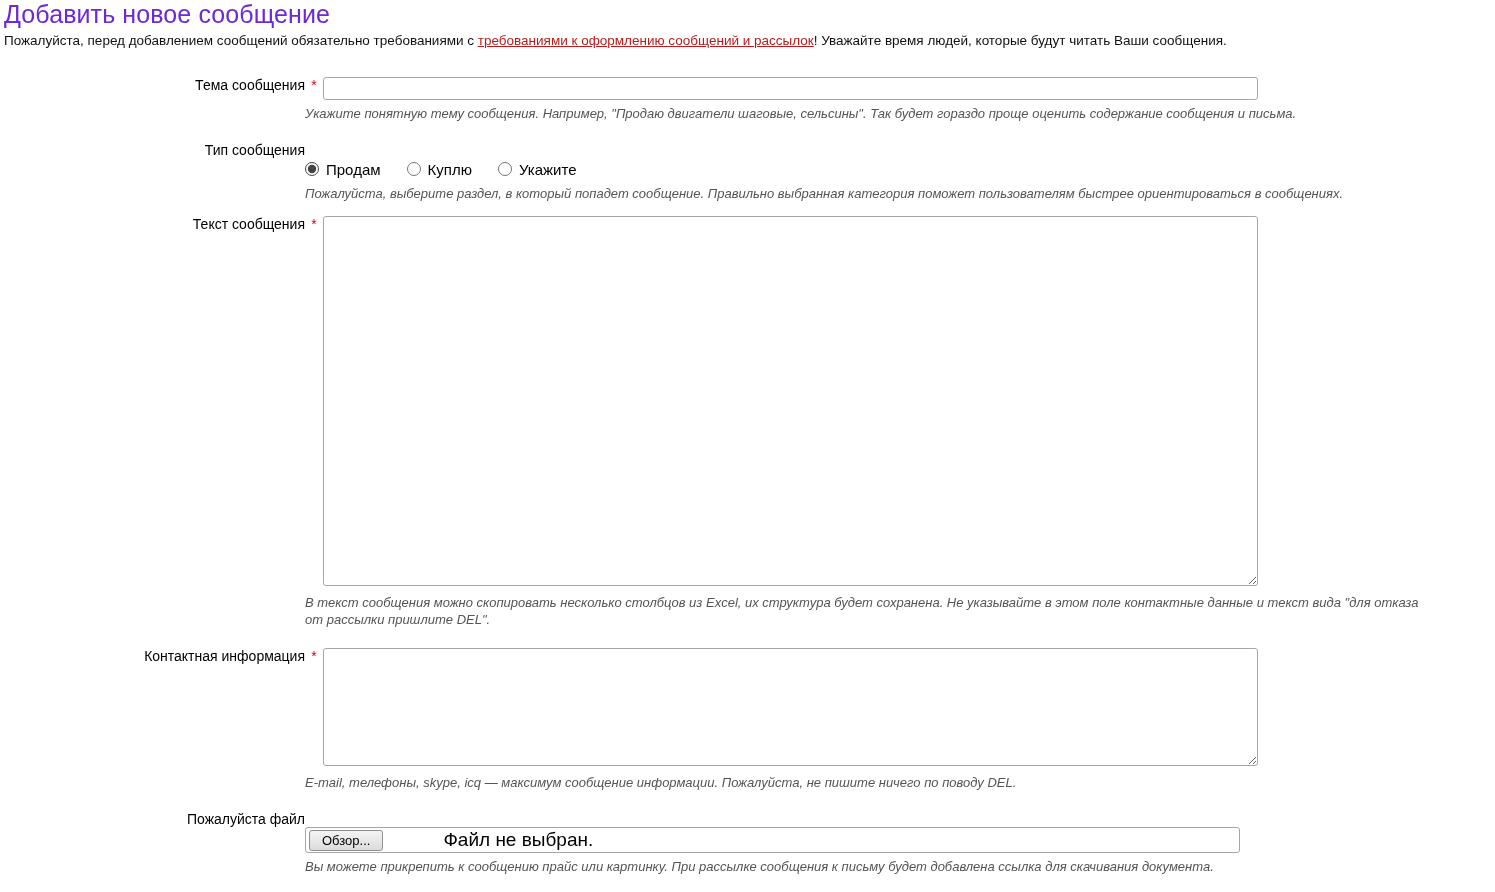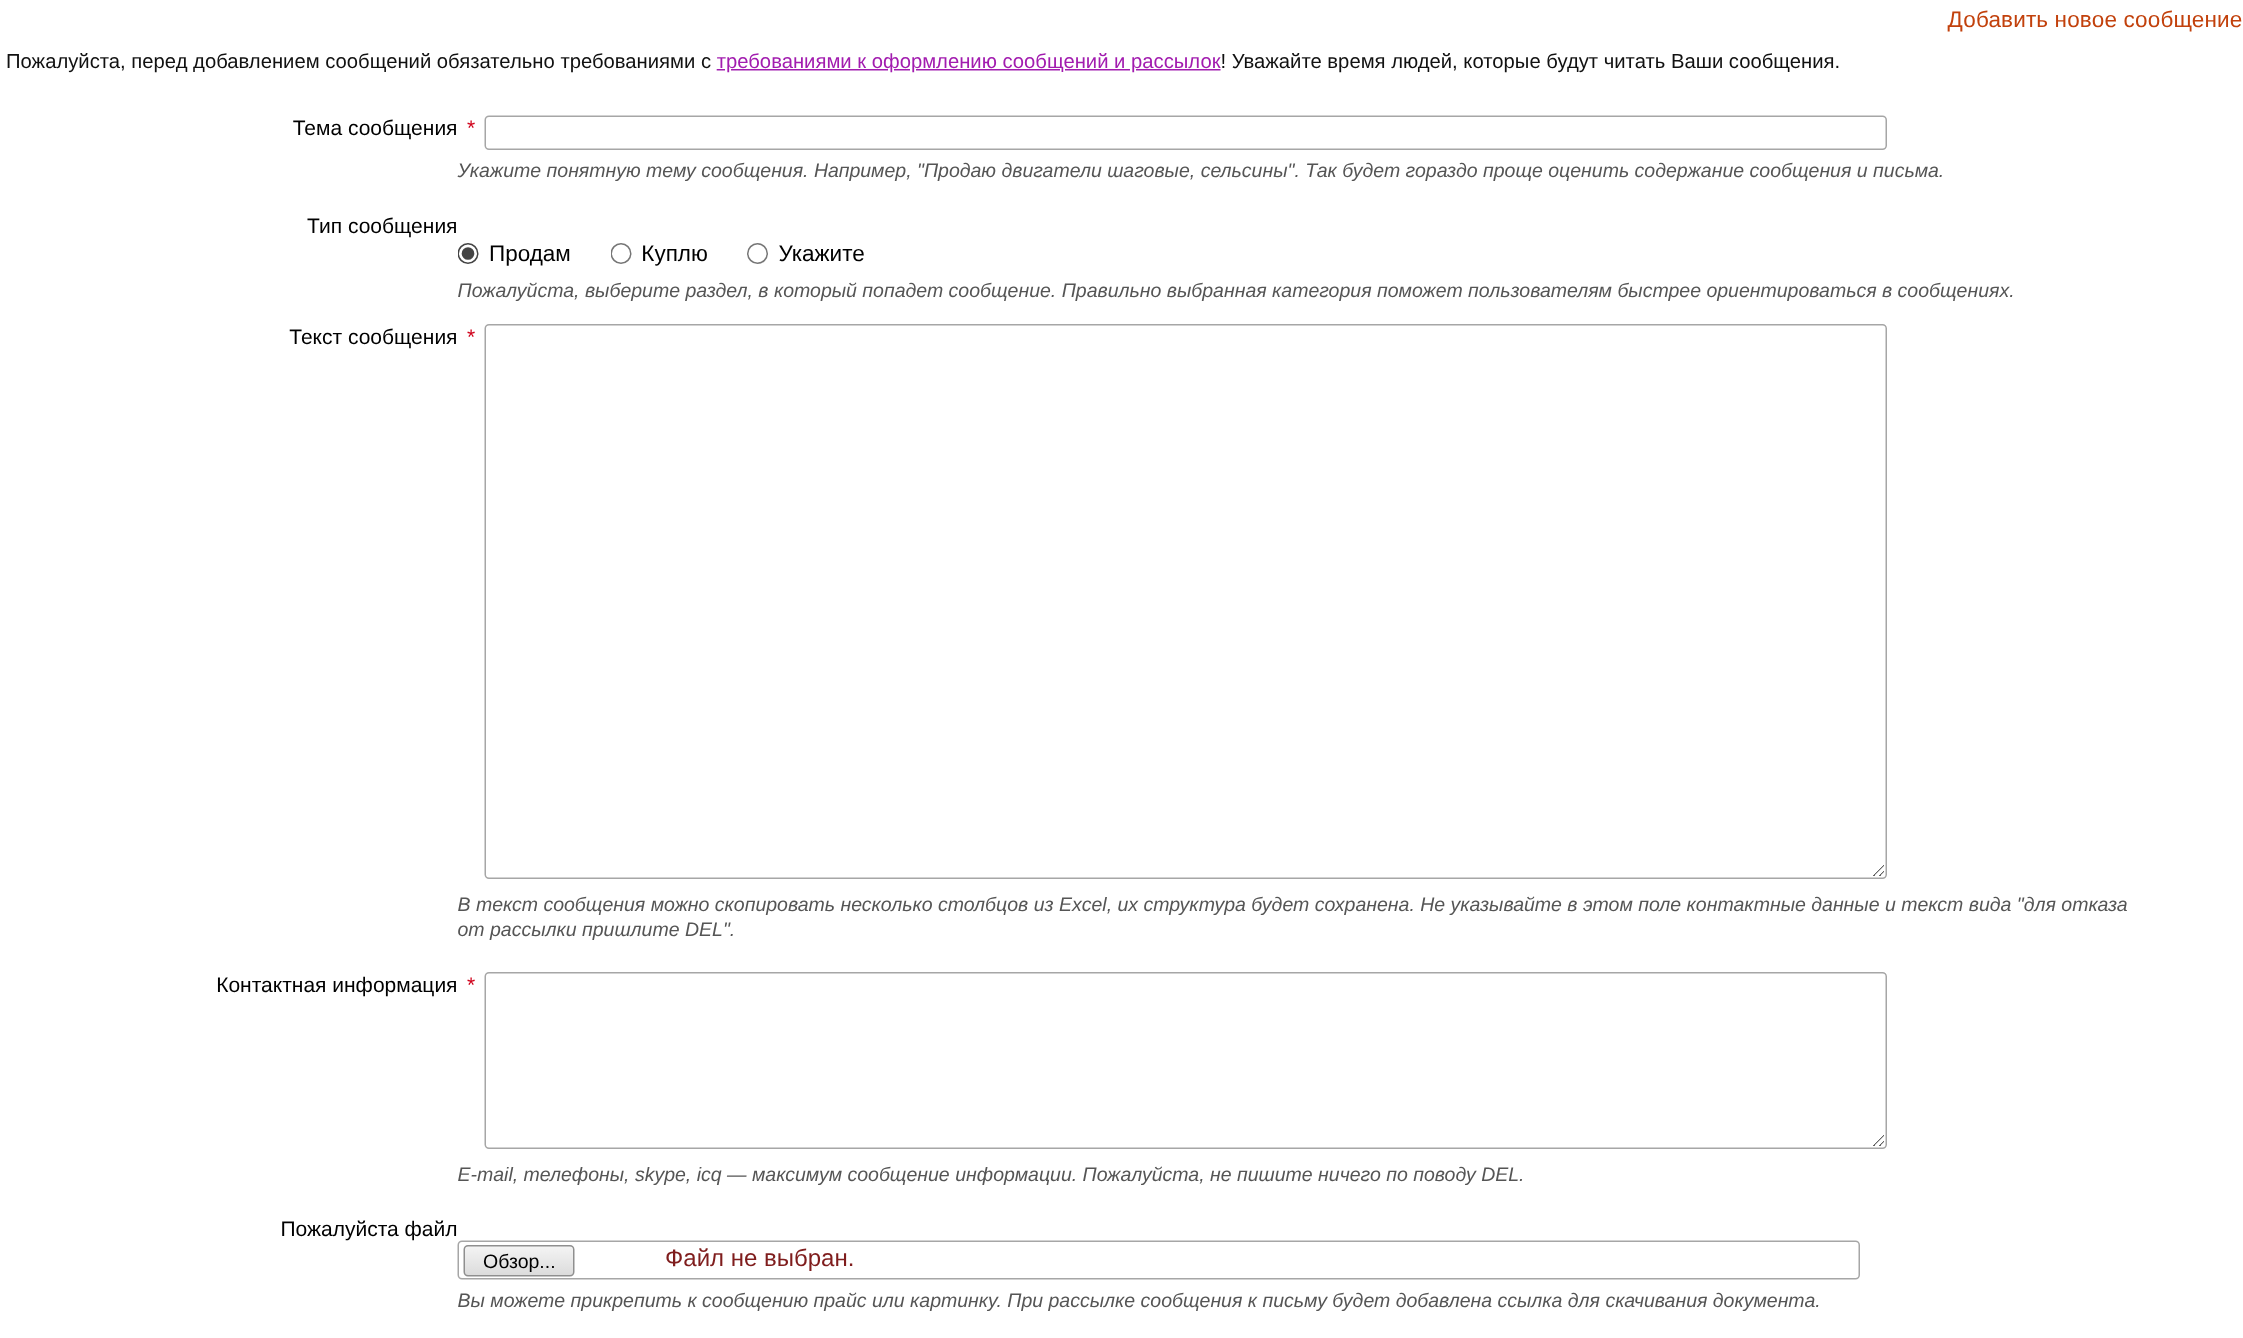--- a/index.html
+++ b/index.html
@@ -15,37 +15,36 @@
     color: #000000;
     overflow: hidden;
   }
   .page {
     position: relative;
     width: 1495px;
     height: 892px;
     box-sizing: border-box;
   }
   .page-title {
-    font-size: 15px;
+    font-size: 25px;
     font-weight: normal;
-    color: #c2410c;
+    color: #6d28d9;
     margin: 0;
     padding: 0 0 0 4px;
     line-height: 28px;
     letter-spacing: 0.1px;
-    text-align: right;
   }
   .intro {
     padding: 4px 0 0 4px;
     font-size: 13.5px;
     line-height: 17px;
     color: #111111;
   }
   .intro a {
-    color: #a21caf;
+    color: #b91c1c;
     text-decoration: underline;
   }
   form.msg-form {
     margin-top: 28px;
   }
   .row {
     display: flex;
     align-items: flex-start;
     margin-bottom: 0;
   }
@@ -158,22 +157,22 @@
     border-radius: 3px;
     font-family: "Liberation Sans", sans-serif;
     font-size: 13px;
     padding: 2px 12px;
     color: #000;
     cursor: pointer;
     line-height: 15px;
   }
   .file-name {
     margin-left: 12px;
-    font-size: 16px;
-    color: #7f1d1d;
+    font-size: 19px;
+    color: #000000;
   }
   .gap-sm { height: 14px; }
   .gap-md { height: 20px; }
 </style>
 </head>
 <body>
 
 <div class="page">
 
   <h1 class="page-title">Добавить новое сообщение</h1>

